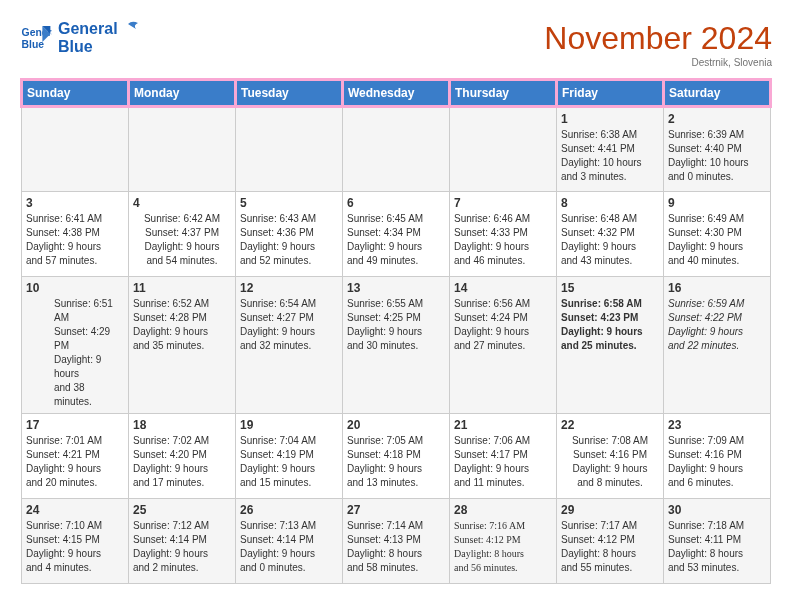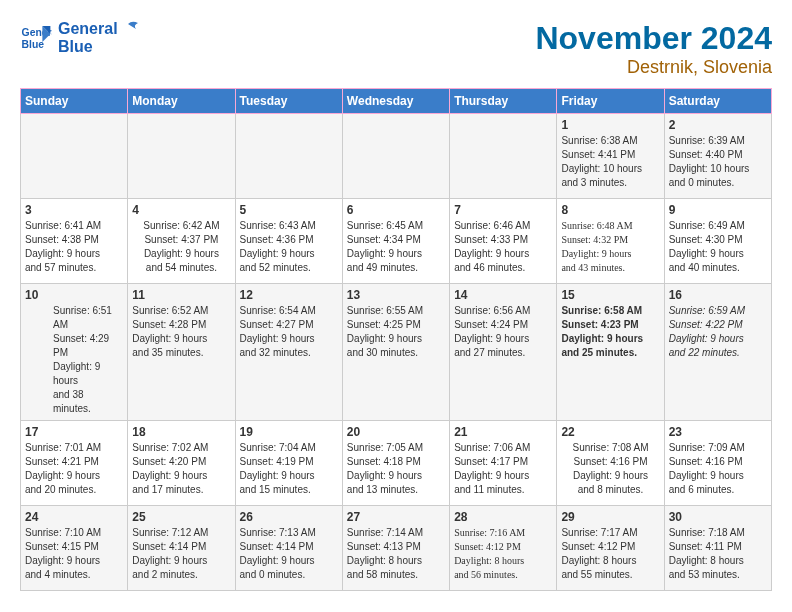--- a/index.html
+++ b/index.html
@@ -21,39 +21,39 @@
       align-items: center;
       gap: 6px;
     }
     .logo-icon {
       width: 32px;
       height: 32px;
     }
     .title-area { text-align: right; }
     .month-title {
       font-size: 32px;
-      font-weight: bold;
-      color: #0369a1;
+      font-weight: normal;
+      color: #c2410c;
     }
     .location {
-      font-size: 18px;
-      color: #a16207;
+      font-size: 10px;
+      color: #737373;
     }
     table {
       width: 100%;
       border-collapse: collapse;
       table-layout: fixed;
     }
     thead tr th {
       background-color: #3a7dc9;
       color: #fff;
       font-size: 12px;
       font-weight: bold;
       padding: 5px 4px;
-      border: 1px solid #f9a8d4;
+      border: 3px solid #f9a8d4;
       text-align: left;
     }
     tbody tr td {
       vertical-align: top;
       border: 1px solid #ccc;
       padding: 4px;
       font-size: 10px;
       color: #333;
       min-height: 80px;
       height: 85px;
@@ -169,21 +169,21 @@
         </td>
         <td>
           <span class="day-number">7</span>
           <div class="day-info" style="white-space: pre-line;">Sunrise: 6:46 AM
 Sunset: 4:33 PM
 Daylight: 9 hours
 and 46 minutes.</div>
         </td>
         <td>
           <span class="day-number">8</span>
-          <div class="day-info" style="white-space: pre-line; font-family: Liberation Serif, serif;">Sunrise: 6:48 AM
+          <div class="day-info" style="white-space: pre-line;">Sunrise: 6:48 AM
 Sunset: 4:32 PM
 Daylight: 9 hours
 and 43 minutes.</div>
         </td>
         <td>
           <span class="day-number">9</span>
           <div class="day-info" style="white-space: pre-line;">Sunrise: 6:49 AM
 Sunset: 4:30 PM
 Daylight: 9 hours
 and 40 minutes.</div>

